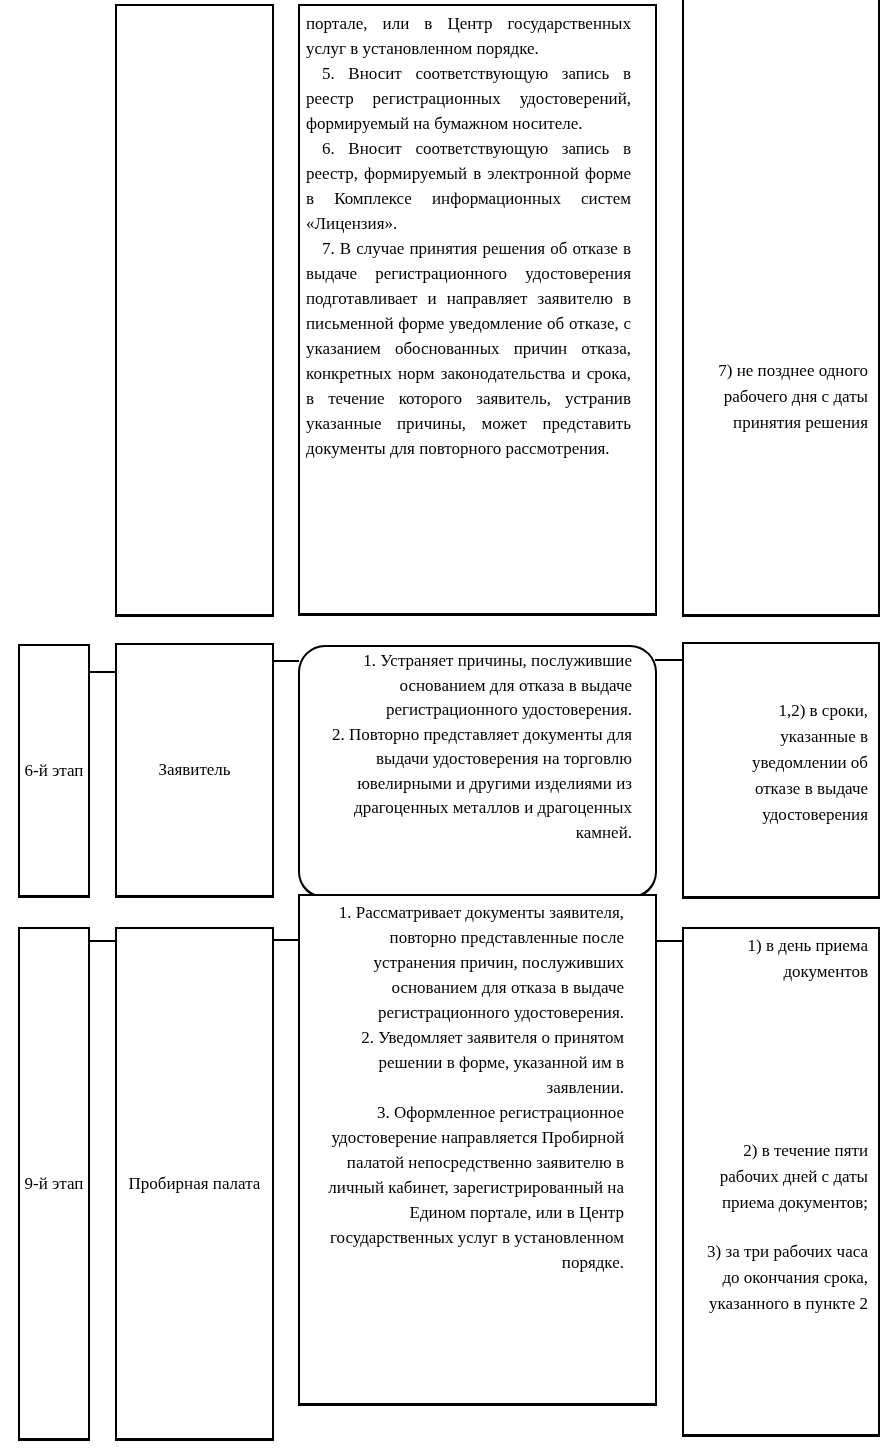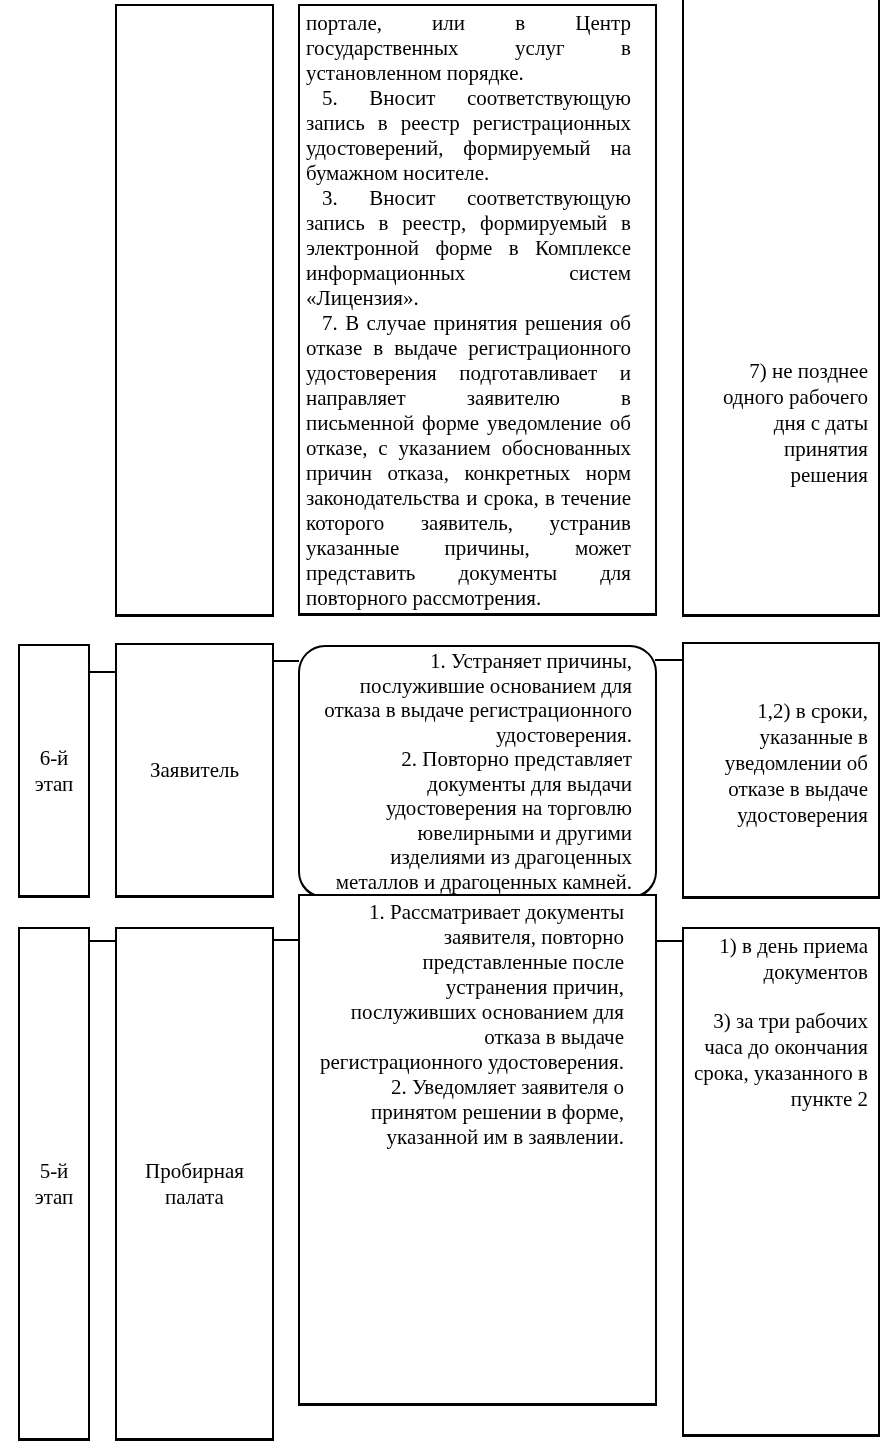--- a/index.html
+++ b/index.html
@@ -1,19 +1,19 @@
 <!DOCTYPE html>
 <html><head>
 <meta charset="utf-8">
 <style>
   html, body { margin:0; padding:0; background:#ffffff; }
   .page {
     position:relative; width:896px; height:1454px; background:#ffffff;
     font-family:"Liberation Serif","DejaVu Serif",serif; color:#000000;
-    font-size:21px; overflow:hidden;
+    font-size:17px; overflow:hidden;
   }
   .box {
     position:absolute; box-sizing:border-box; background:#ffffff;
     border:2px solid #000000; border-bottom-width:3px; overflow:hidden;text-align:right;
   }
   .no-top { border-top:none; }
   .center {
     display:flex; align-items:center; justify-content:center;
     text-align:center; line-height:26px;
   }
@@ -36,21 +36,21 @@
 </head>
 <body>
 
 <div class="page">
 
   <div class="box" style="left:115px; top:4px; width:159px; height:613px;"></div>
 
   <div class="box actions-a" style="left:298px; top:4px; width:359px; height:612px;">
     <p>портале, или в Центр государственных услуг в установленном порядке.</p>
     <p class="ind">5. Вносит соответствующую запись в реестр регистрационных удостоверений, формируемый на бумажном носителе.</p>
-    <p class="ind">3. Вносит соответствующую запись в реестр, формируемый в электронной форме в Комплексе информационных систем «Лицензия».</p>
+    <p class="ind">6. Вносит соответствующую запись в реестр, формируемый в электронной форме в Комплексе информационных систем «Лицензия».</p>
     <p class="ind">7. В случае принятия решения об отказе в выдаче регистрационного удостоверения подготавливает и направляет заявителю в письменной форме уведомление об отказе, с указанием обоснованных причин отказа, конкретных норм законодательства и срока, в течение которого заявитель, устранив указанные причины, может представить документы для повторного рассмотрения.</p>
   </div>
 
   <div class="box no-top deadline-a" style="left:682px; top:0px; width:198px; height:617px;">
     <p>7) не позднее одного рабочего дня с даты принятия решения</p>
   </div>
 
   <div class="box center" style="left:18px; top:644px; width:72px; height:254px; padding:2px;">
     <p>6-й этап</p>
   </div>
@@ -66,34 +66,36 @@
 
   <div class="box deadline-b" style="left:682px; top:642px; width:198px; height:257px;">
     <p>1,2) в сроки, указанные в уведомлении об отказе в выдаче удостоверения</p>
   </div>
 
   <div class="connector" style="left:88px; top:671px; width:28px;"></div>
   <div class="connector" style="left:272px; top:660px; width:27px;"></div>
   <div class="connector" style="left:655px; top:659px; width:28px;"></div>
 
   <div class="box center" style="left:18px; top:927px; width:72px; height:514px; padding:2px;">
-    <p>5-й этап</p>
+    <p>9-й этап</p>
   </div>
 
   <div class="box center" style="left:115px; top:927px; width:159px; height:514px; padding:2px;">
     <p>Пробирная палата</p>
   </div>
 
   <div class="box actions-c" style="left:298px; top:894px; width:359px; height:512px;">
     <p>1. Рассматривает документы заявителя, повторно представленные после устранения причин, послуживших основанием для отказа в выдаче регистрационного удостоверения.</p>
     <p>2. Уведомляет заявителя о принятом решении в форме, указанной им в заявлении.</p>
+    <p>3. Оформленное регистрационное удостоверение направляется Пробирной палатой непосредственно заявителю в личный кабинет, зарегистрированный на Едином портале, или в Центр государственных услуг в установленном порядке.</p>
   </div>
 
   <div class="box deadline-c" style="left:682px; top:927px; width:198px; height:510px;padding-left:8px;">
     <p>1) в день приема документов</p>
+    <p class="gap-big">2) в течение пяти рабочих дней с даты приема документов;</p>
     <p class="gap-small">3) за три рабочих часа до окончания срока, указанного в пункте 2</p>
   </div>
 
   <div class="connector" style="left:88px; top:940px; width:28px;"></div>
   <div class="connector" style="left:272px; top:939px; width:27px;"></div>
   <div class="connector" style="left:655px; top:940px; width:28px;"></div>
 
 </div>
 
 </body></html>

